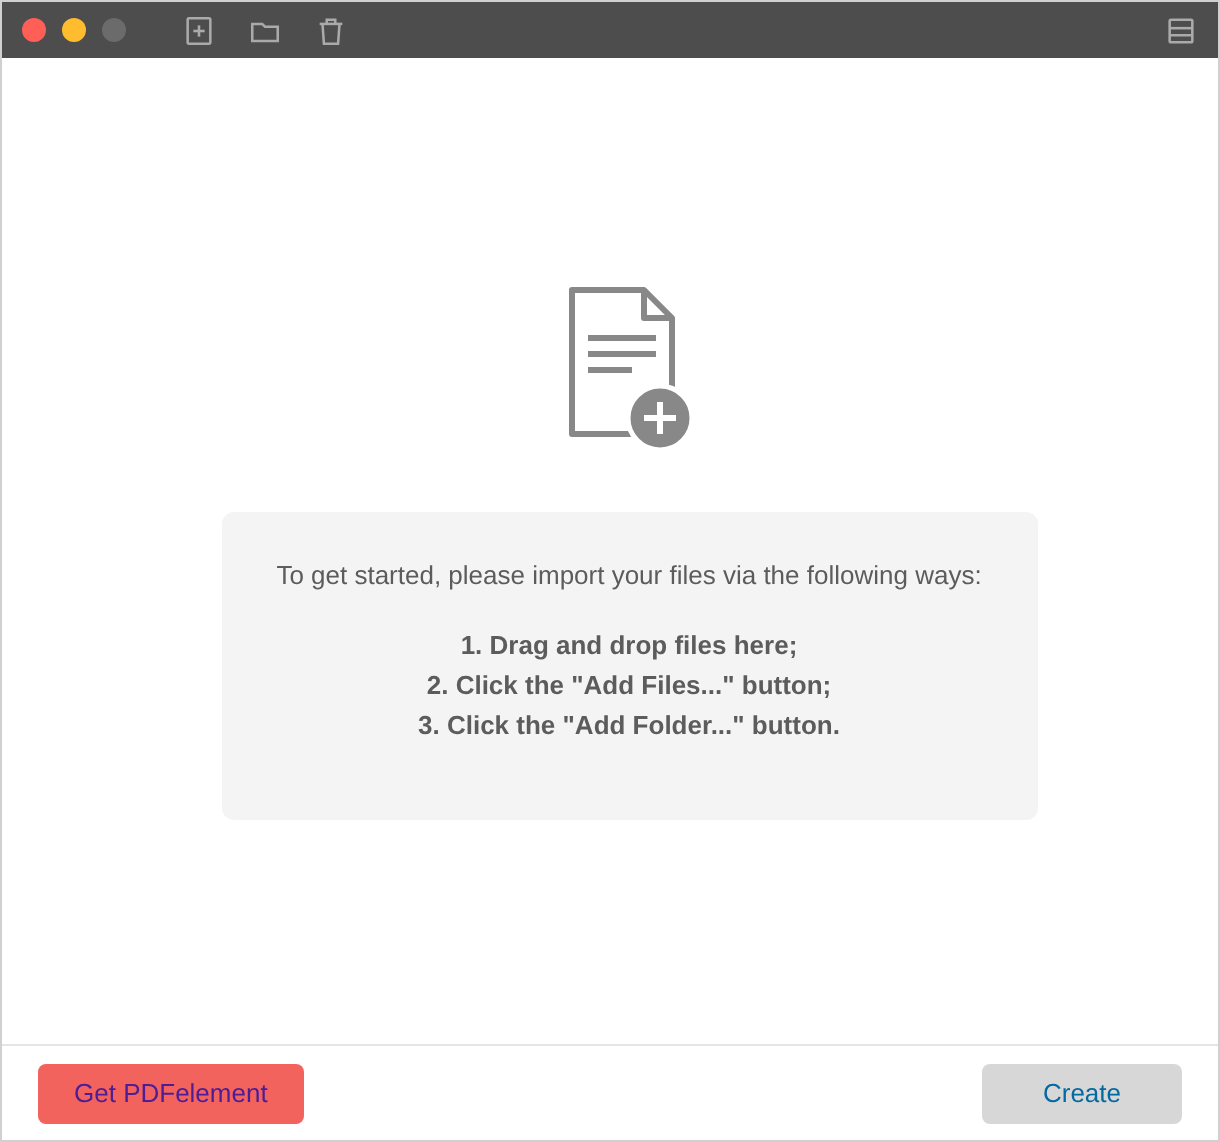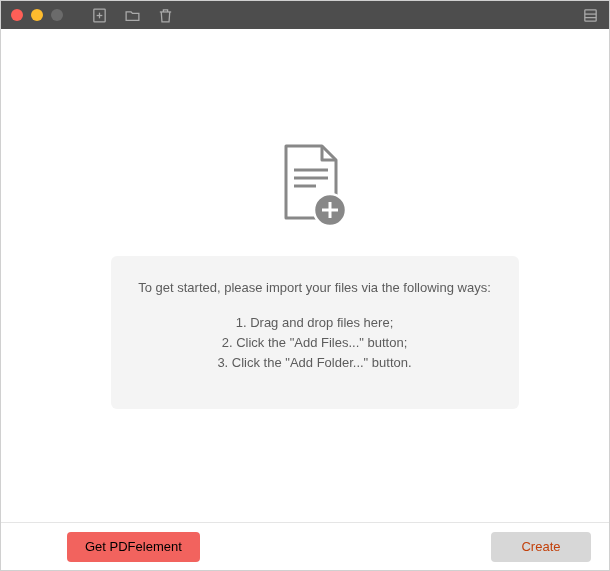--- a/index.html
+++ b/index.html
@@ -79,20 +79,21 @@
       text-align: center;
       color: #5c5c5c;
       font-size: 13px;
       line-height: 1.6;
     }
     .instruction-box .intro {
       margin-bottom: 14px;
     }
     .instruction-box .steps {
       margin-bottom: 14px;
+      font-weight: bold;
     }
     .instruction-box .steps div {
       line-height: 1.55;
     }
     .footer {
       height: 48px;
       border-top: 1px solid #e5e5e5;
       background: #fff;
       display: flex;
       align-items: center;
@@ -106,26 +107,25 @@
       border: none;
       font-size: 13px;
       padding: 0 18px;
       cursor: pointer;
       display: inline-flex;
       align-items: center;
       justify-content: center;
     }
     .btn-primary {
       background: #f2635e;
-      color: #000000;
-      margin-left: 48px;
+      color: #4c1d95;
     }
     .btn-disabled {
       background: #d7d7d7;
-      color: #c2410c;
+      color: #0369a1;
       cursor: default;
       margin-left: auto;
       min-width: 100px;
     }
   </style>
 </head>
 <body>
 
 <div class="window">
 

